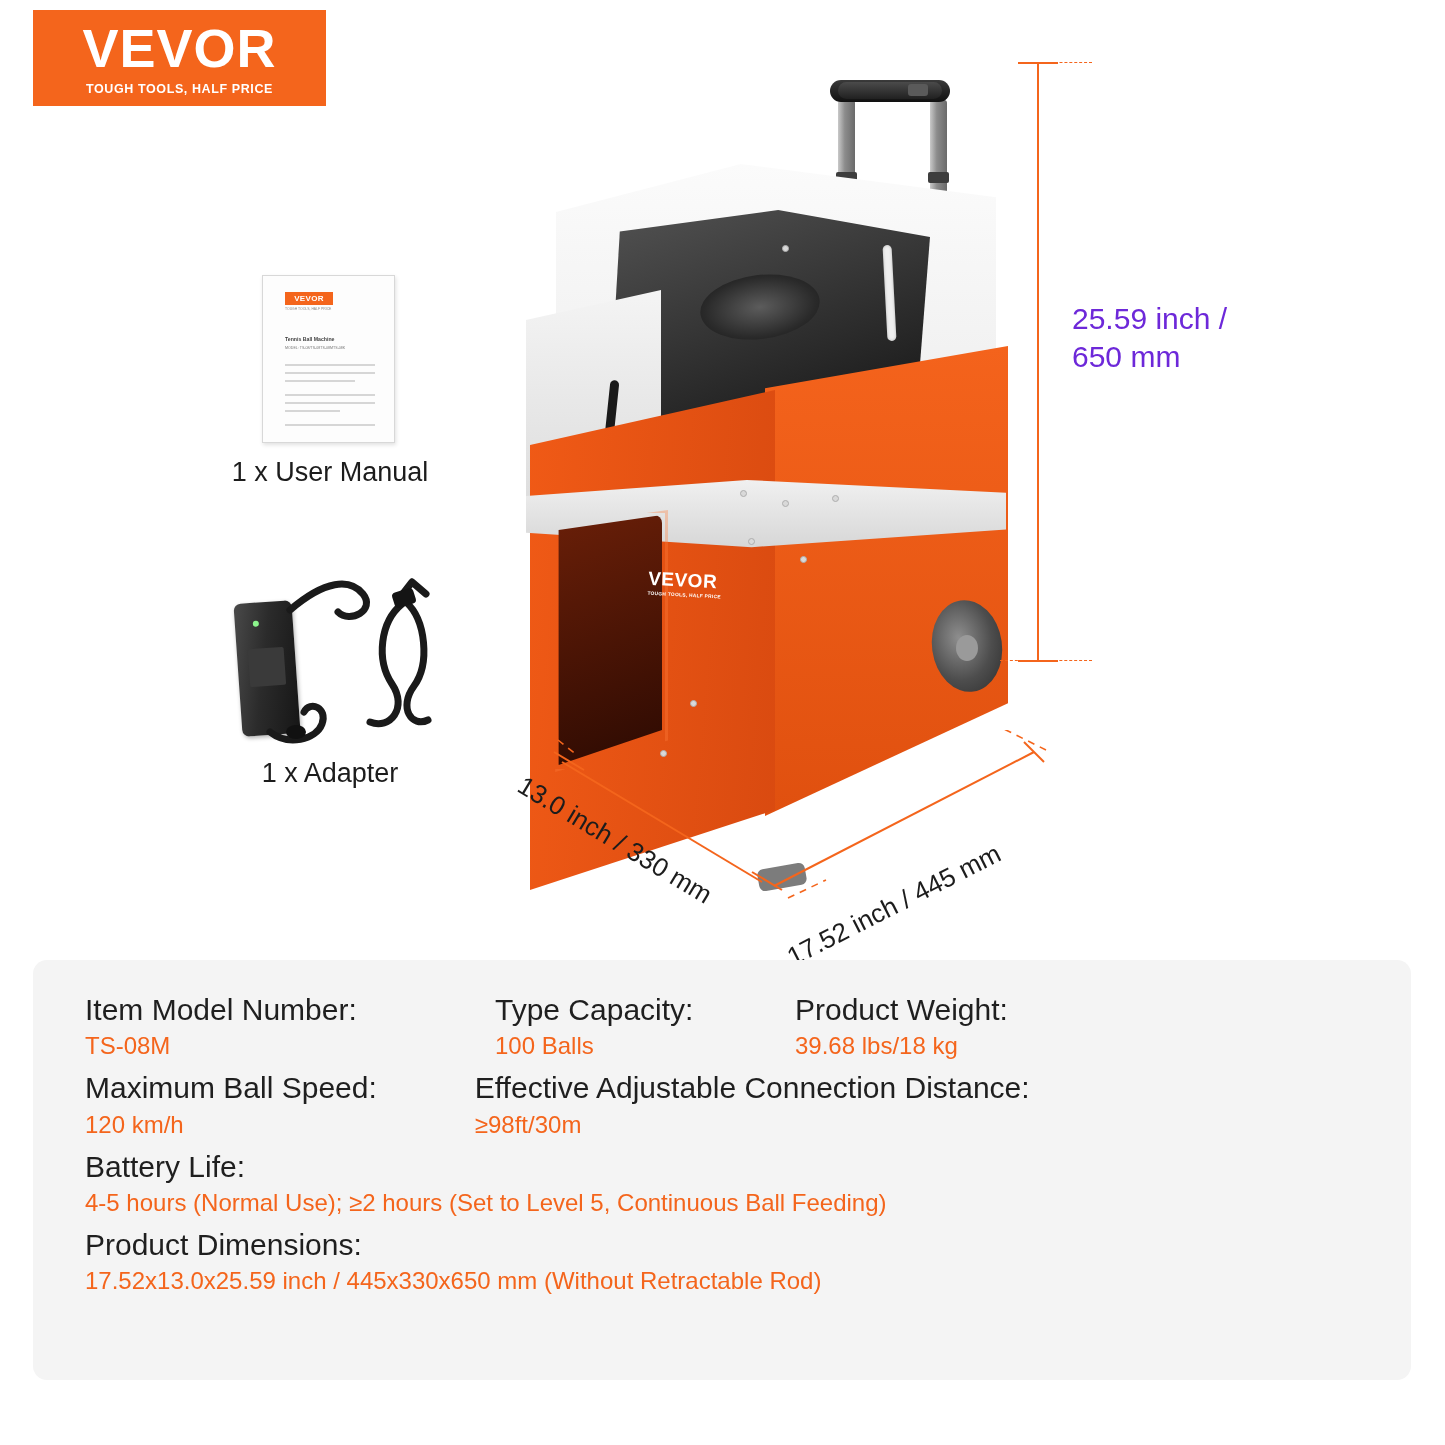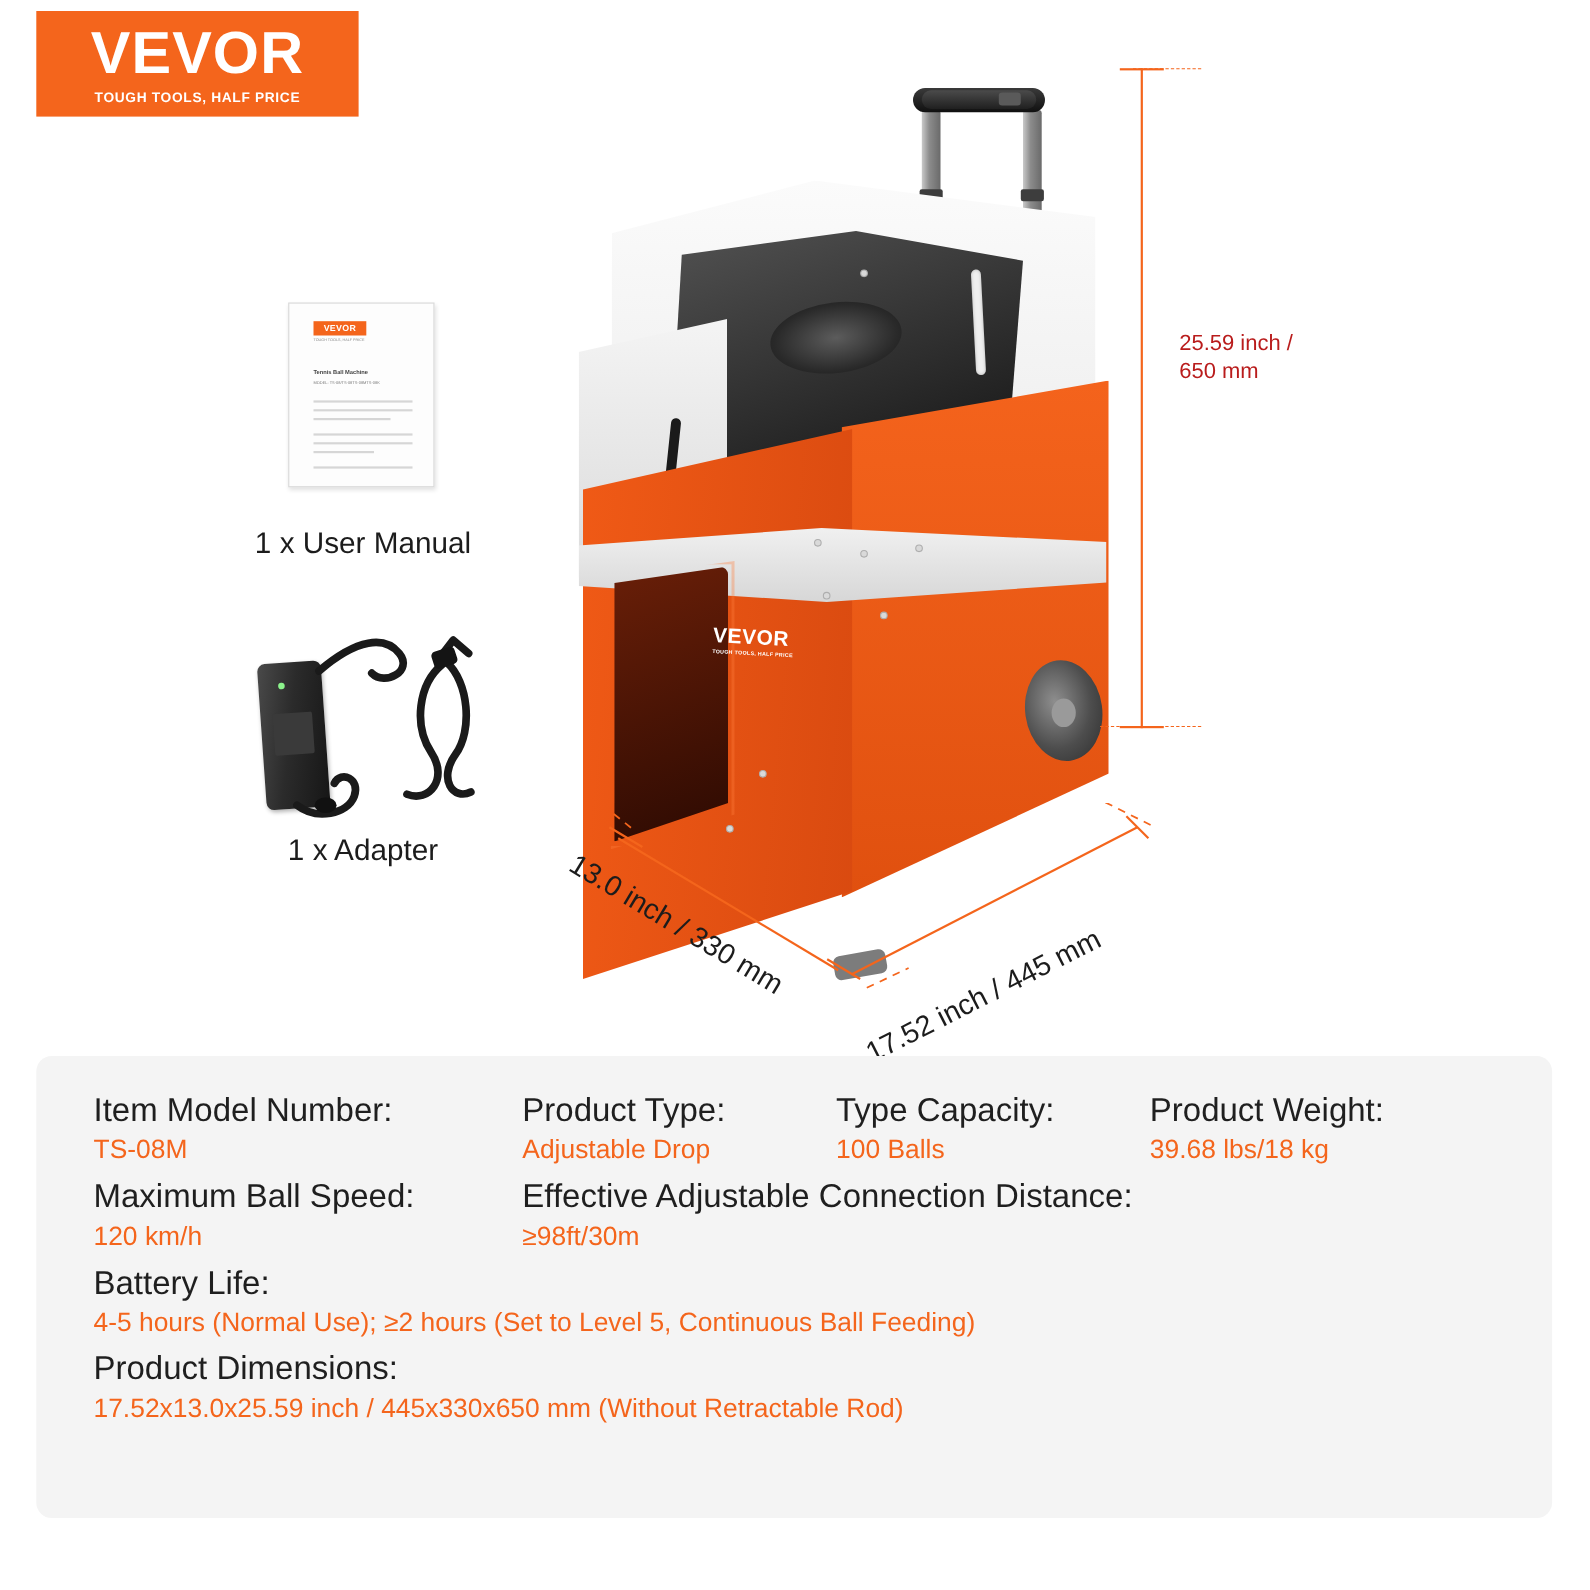--- a/index.html
+++ b/index.html
@@ -74,21 +74,20 @@
   .manual-title2 { position:absolute; font-size:3.6px; color:#777; }
 
   .label-manual {
     position: absolute;
     left: 210px;
     top: 457px;
     width: 240px;
     text-align: center;
     font-size: 27px;
     color: #1c1c1c;
-    margin-top: 22px;
   }
 
   
   .adapter-wrap { position: absolute; left: 230px; top: 560px; width: 220px; height: 195px; }
   .brick {
     position: absolute; left: 8px; top: 42px; width: 58px; height: 133px;
     background: linear-gradient(100deg,#4a4a4a 0%,#2b2b2b 45%,#161616 100%);
     border-radius: 7px;
     transform: rotate(-4deg);
     box-shadow: 1px 2px 4px rgba(0,0,0,0.3);
@@ -228,22 +227,22 @@
     background:#d9d9d9; border:1px solid #aeaeae;
   }
 
   
   .dim-line { position: absolute; background: #F4651C; }
   .dim-dash-h {
     position:absolute; height:0; border-top: 1.5px dashed #F4651C;
   }
   .dim-text {
     position: absolute;
-    color: #b91c1c;
-    font-size: 20px;
+    color: #6d28d9;
+    font-size: 30px;
     line-height: 1.28;
     white-space: pre-line;
   }
   .dim-text-rot {
     position: absolute;
     color: #1c1c1c;
     font-size: 26px;
     white-space: nowrap;
     transform-origin: left top;
   }
@@ -377,24 +376,20 @@
 </svg>
 <div class="dim-text-rot" style="left:528px; top:770px; transform: rotate(31deg);">13.0 inch / 330 mm</div>
 <div class="dim-text-rot" style="left:782px; top:945px; transform: rotate(-27deg);">17.52 inch / 445 mm</div>
 
 <div class="spec-panel">
   <div class="spec-row">
     <div class="c1">
       <div class="spec-label">Item Model Number:</div>
       <div class="spec-value">TS-08M</div>
     </div>
-    <div class="c2">
-      <div class="spec-label">Product Type:</div>
-      <div class="spec-value">Adjustable Drop</div>
-    </div>
     <div class="c3">
       <div class="spec-label">Type Capacity:</div>
       <div class="spec-value">100 Balls</div>
     </div>
     <div class="c4">
       <div class="spec-label">Product Weight:</div>
       <div class="spec-value">39.68 lbs/18 kg</div>
     </div>
   </div>
 

